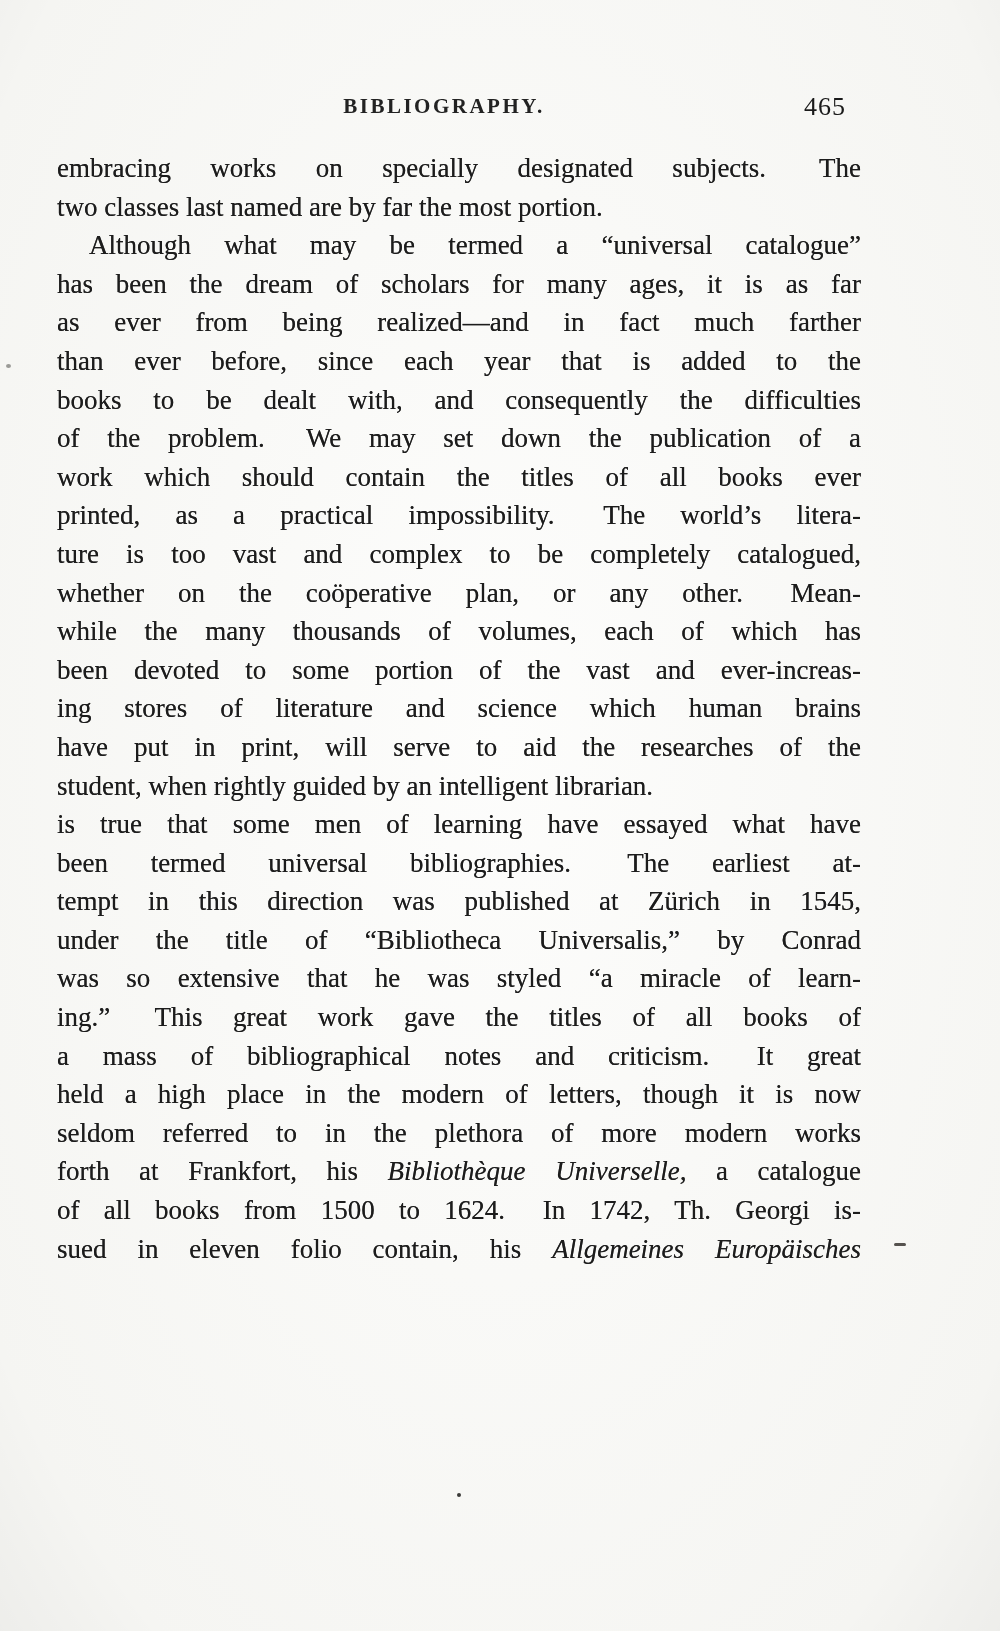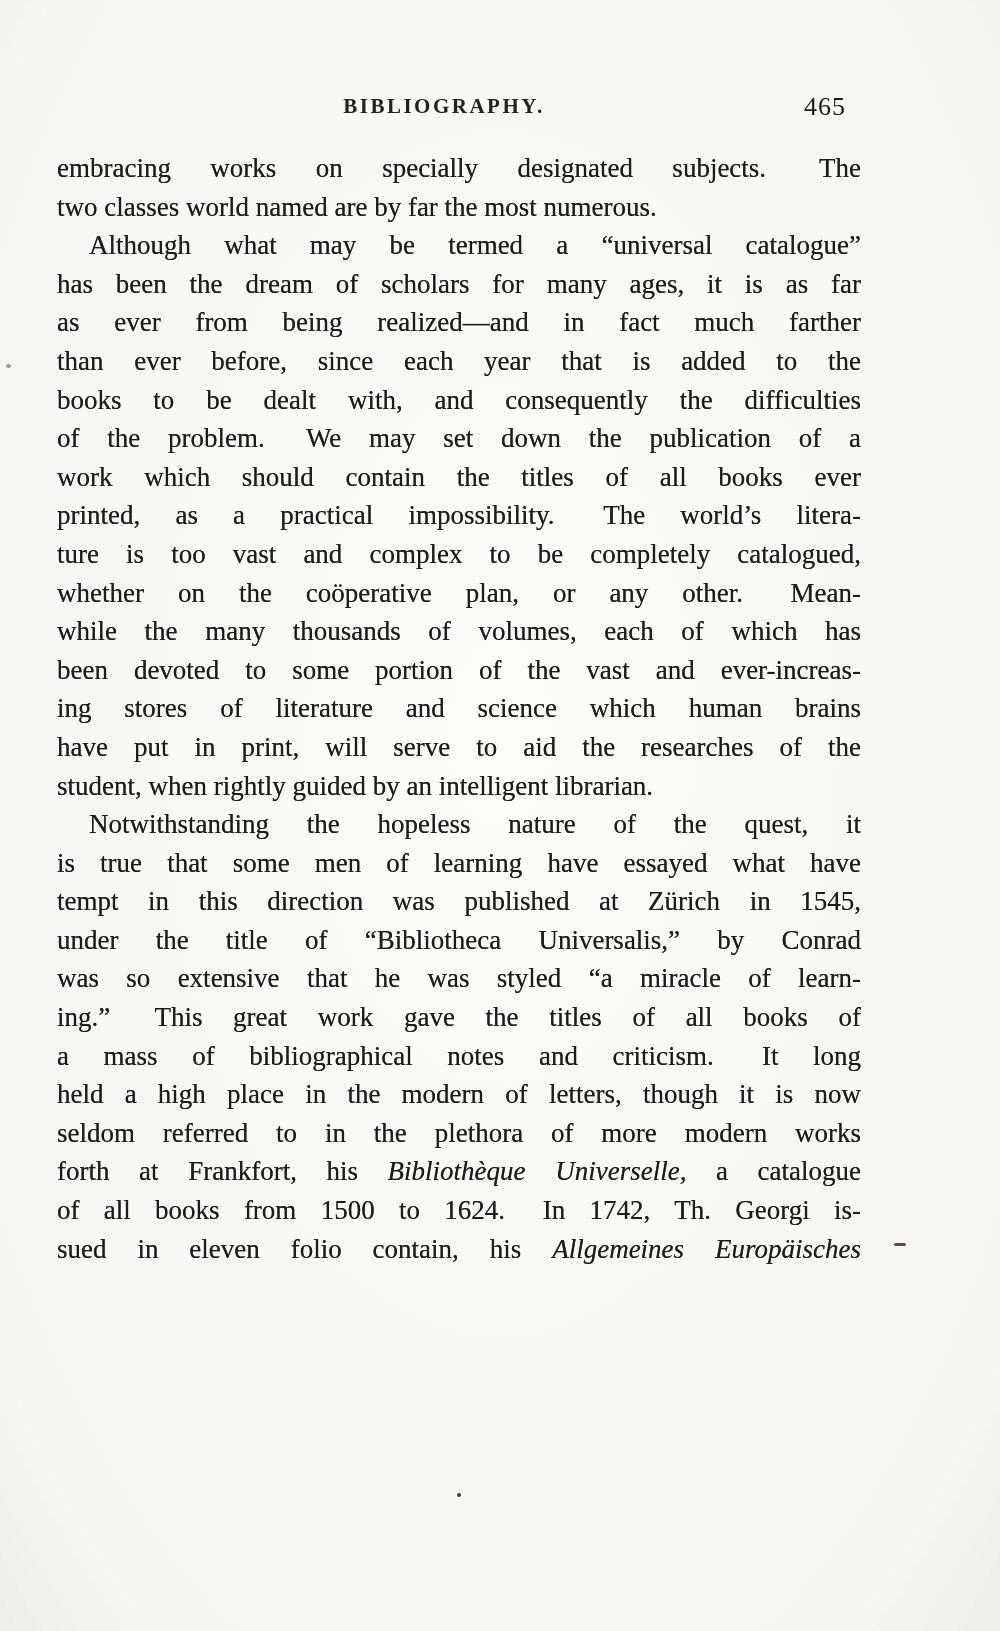--- a/index.html
+++ b/index.html
@@ -91,43 +91,43 @@
 
 <div class="page">
 
   <div class="running-head">
     <span class="running-title">BIBLIOGRAPHY.</span>
     <span class="page-number">465</span>
   </div>
 
   <div class="text-body" id="text-body">
       <div class="line"><span>embracing works on specially designated subjects.  The</span></div>
-      <div class="line para-end"><span>two classes world named are by far the most numerous.</span></div>
+      <div class="line para-end"><span>two classes last named are by far the most portion.</span></div>
       <div class="line indent"><span>Although what may be termed a “universal catalogue”</span></div>
       <div class="line"><span>has been the dream of scholars for many ages, it is as far</span></div>
       <div class="line"><span>as ever from being realized—and in fact much farther</span></div>
       <div class="line"><span>than ever before, since each year that is added to the</span></div>
       <div class="line"><span>books to be dealt with, and consequently the difficulties</span></div>
       <div class="line"><span>of the problem.  We may set down the publication of a</span></div>
       <div class="line"><span>work which should contain the titles of all books ever</span></div>
       <div class="line"><span>printed, as a practical impossibility.  The world’s litera-</span></div>
       <div class="line"><span>ture is too vast and complex to be completely catalogued,</span></div>
       <div class="line"><span>whether on the coöperative plan, or any other.  Mean-</span></div>
       <div class="line"><span>while the many thousands of volumes, each of which has</span></div>
       <div class="line"><span>been devoted to some portion of the vast and ever-increas-</span></div>
       <div class="line"><span>ing stores of literature and science which human brains</span></div>
       <div class="line"><span>have put in print, will serve to aid the researches of the</span></div>
       <div class="line para-end"><span>student, when rightly guided by an intelligent librarian.</span></div>
-      <div class="line indent"><span>Notwithstanding the hopeless nature of the quest, it</span></div>
       <div class="line"><span>is true that some men of learning have essayed what have</span></div>
+      <div class="line"><span>been termed universal bibliographies.  The earliest at-</span></div>
       <div class="line"><span>tempt in this direction was published at Zürich in 1545,</span></div>
       <div class="line"><span>under the title of “Bibliotheca Universalis,” by Conrad</span></div>
       <div class="line"><span>was so extensive that he was styled “a miracle of learn-</span></div>
       <div class="line"><span>ing.”  This great work gave the titles of all books of</span></div>
-      <div class="line"><span>a mass of bibliographical notes and criticism.  It long</span></div>
+      <div class="line"><span>a mass of bibliographical notes and criticism.  It great</span></div>
       <div class="line"><span>held a high place in the modern of letters, though it is now</span></div>
       <div class="line"><span>seldom referred to in the plethora of more modern works</span></div>
       <div class="line"><span>forth at Frankfort, his </span><span class="italic">Bibliothèque Universelle,</span><span> a catalogue</span></div>
       <div class="line"><span>of all books from 1500 to 1624.  In 1742, Th. Georgi is-</span></div>
       <div class="line"><span>sued in eleven folio contain, his </span><span class="italic">Allgemeines Europäisches</span></div>
     </div>
 
   <span class="artifact speck-left"></span>
   <span class="artifact dash-right"></span>
   <span class="artifact dot-bottom"></span>

